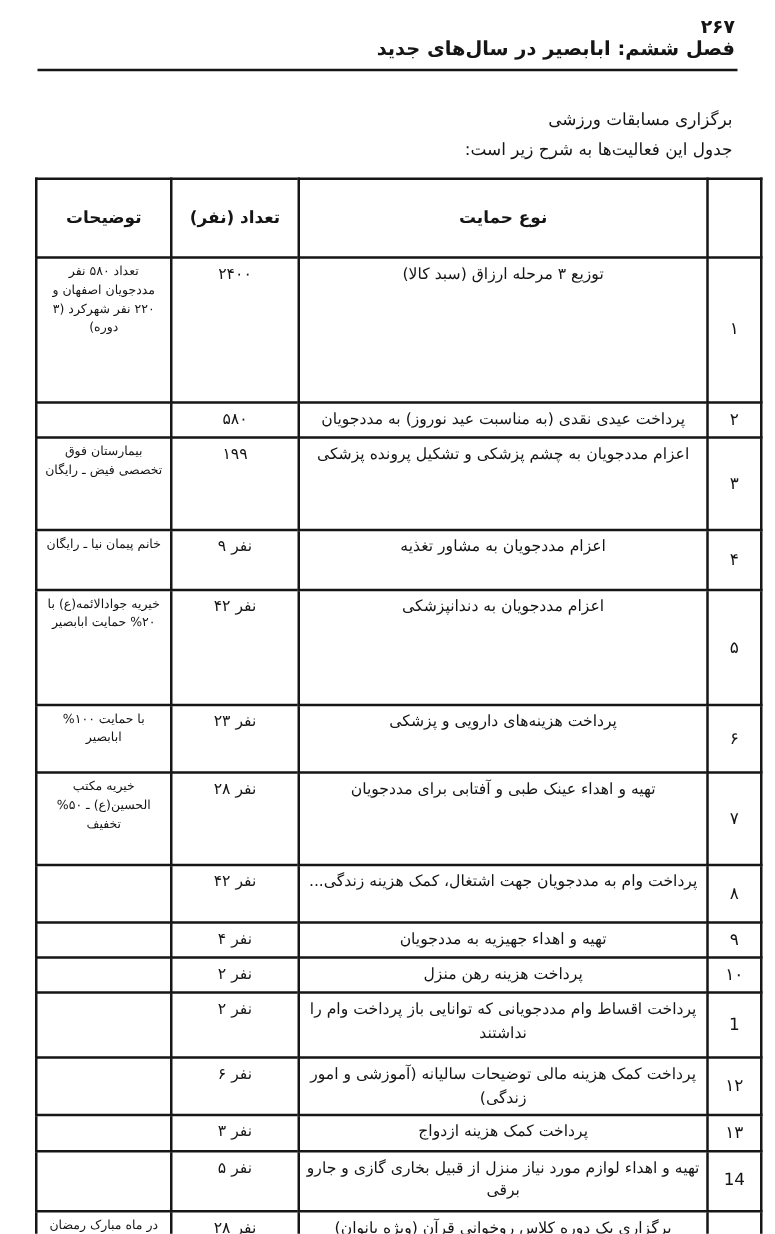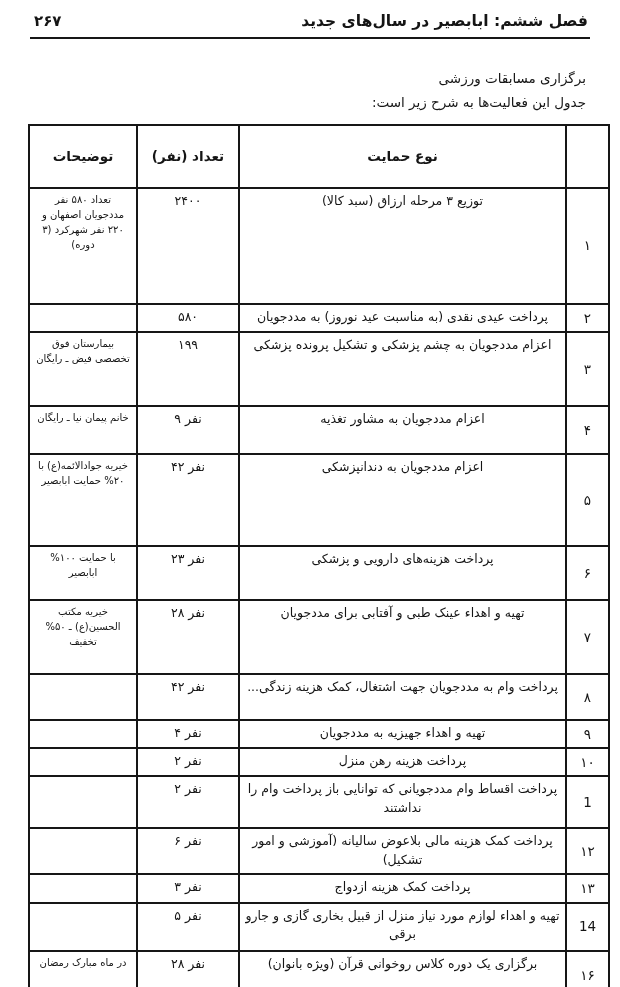--- a/index.html
+++ b/index.html
@@ -21,20 +21,21 @@
     padding-top: 10px;
   }
   
   .page-header {
     display: flex;
     justify-content: space-between;
     align-items: flex-end;
     margin: 0 30px 0 30px;
     padding: 2px 2px 7px 4px;
     border-bottom: 2.5px solid #161616;
+    flex-direction: column;
   }
   .page-num {
     font-size: 15px;
     font-weight: bold;
     letter-spacing: 1px;
   }
   .chapter-title {
     direction: rtl;
     font-size: 15.5px;
     font-weight: bold;
@@ -186,21 +187,21 @@
         <td class="cell-notes"></td>
       </tr>
       <tr>
         <td class="cell-num">1</td>
         <td class="cell-type">پرداخت اقساط وام مددجویانی که توانایی باز پرداخت وام را نداشتند</td>
         <td class="cell-count">۲ نفر</td>
         <td class="cell-notes"></td>
       </tr>
       <tr>
         <td class="cell-num">۱۲</td>
-        <td class="cell-type">پرداخت کمک هزینه مالی بلاعوض سالیانه (آموزشی و امور تشکیل)</td>
+        <td class="cell-type">پرداخت کمک هزینه مالی توضیحات سالیانه (آموزشی و امور زندگی)</td>
         <td class="cell-count">۶ نفر</td>
         <td class="cell-notes"></td>
       </tr>
       <tr>
         <td class="cell-num">۱۳</td>
         <td class="cell-type">پرداخت کمک هزینه ازدواج</td>
         <td class="cell-count">۳ نفر</td>
         <td class="cell-notes"></td>
       </tr>
       <tr>

